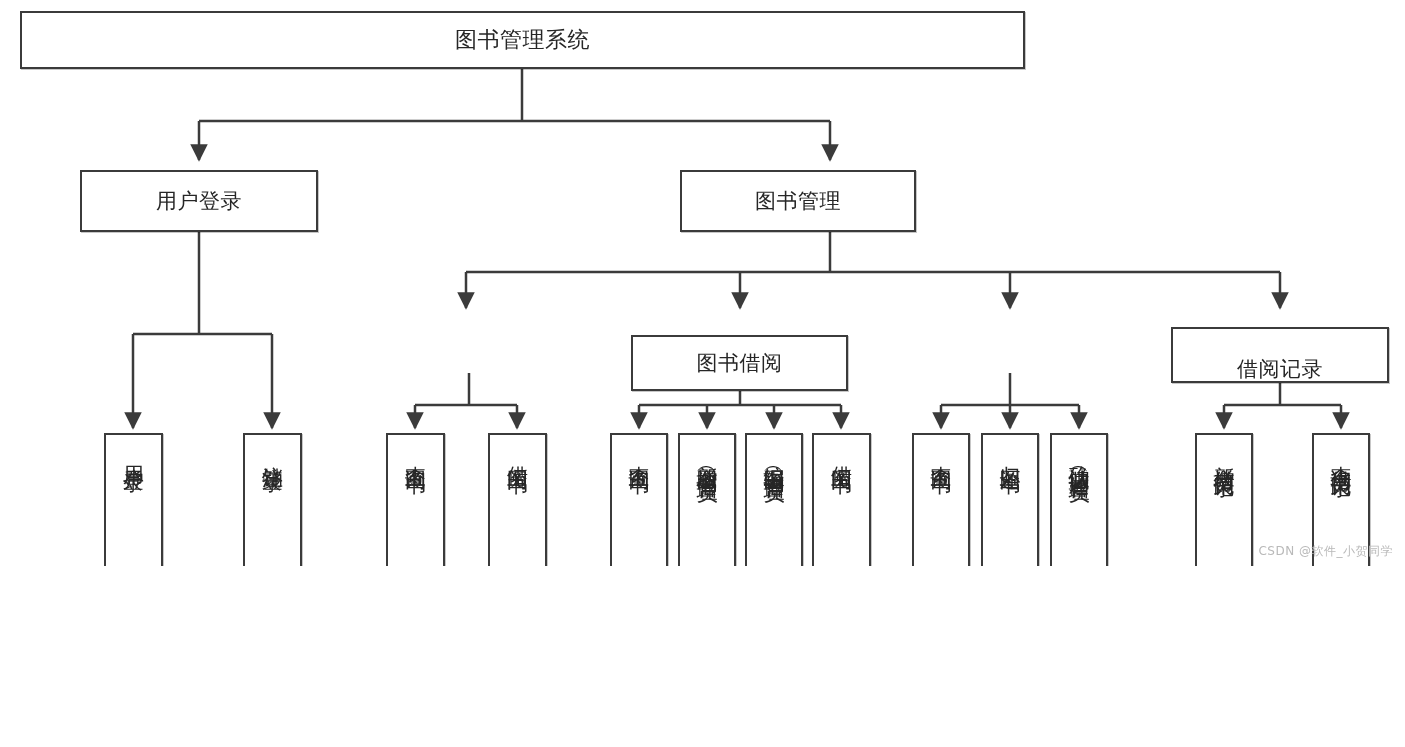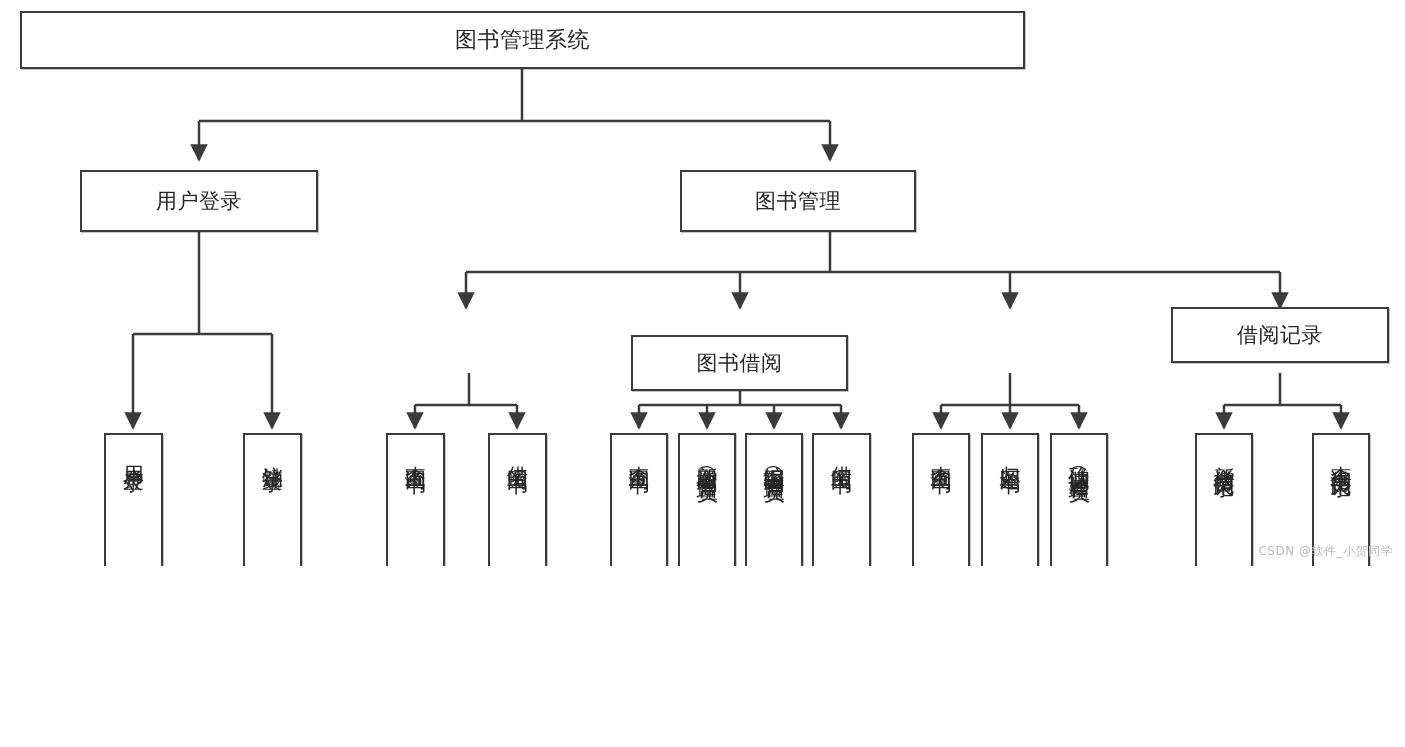--- a/index.html
+++ b/index.html
@@ -128,21 +128,21 @@
   <div class="node" style="left:80px; top:170px; width:238px; height:62px;">
     <span class="label">用户登录</span>
   </div>
   <div class="node" style="left:680px; top:170px; width:236px; height:62px;">
     <span class="label">图书管理</span>
   </div>
 
   <div class="node" style="left:631px; top:317px; width:217px; height:56px;margin-top:18px;">
     <span class="label">图书借阅</span>
   </div>
-  <div class="node" style="left:1171px; top:307px; width:218px; height:56px;">
+  <div class="node" style="left:1171px; top:327px; width:218px; height:56px;align-items:flex-end;">
     <span class="label">借阅记录</span>
   </div>
 
   <div class="node vertical" style="left:104px; top:433px; width:59px; height:302px;">
     <span class="label">用户登录</span>
   </div>
   <div class="node vertical" style="left:243px; top:433px; width:59px; height:302px;">
     <span class="label">注销登录</span>
   </div>
 

